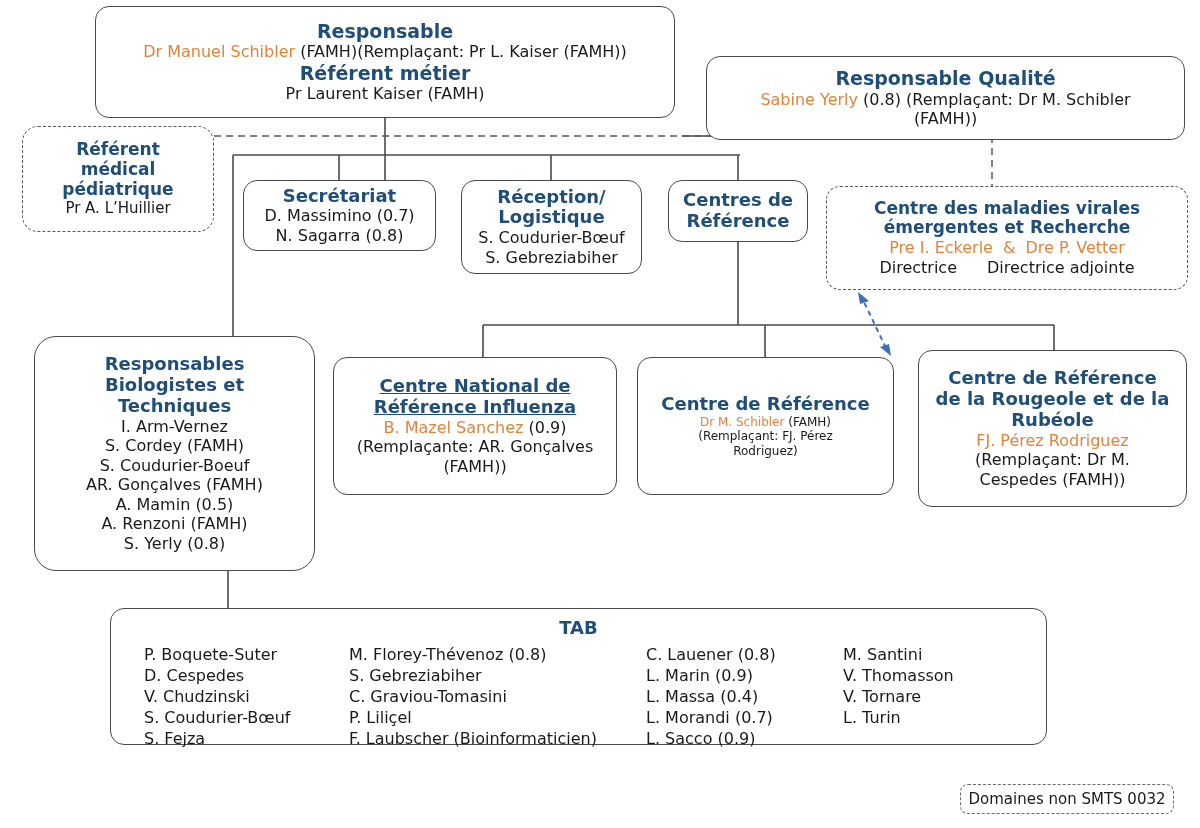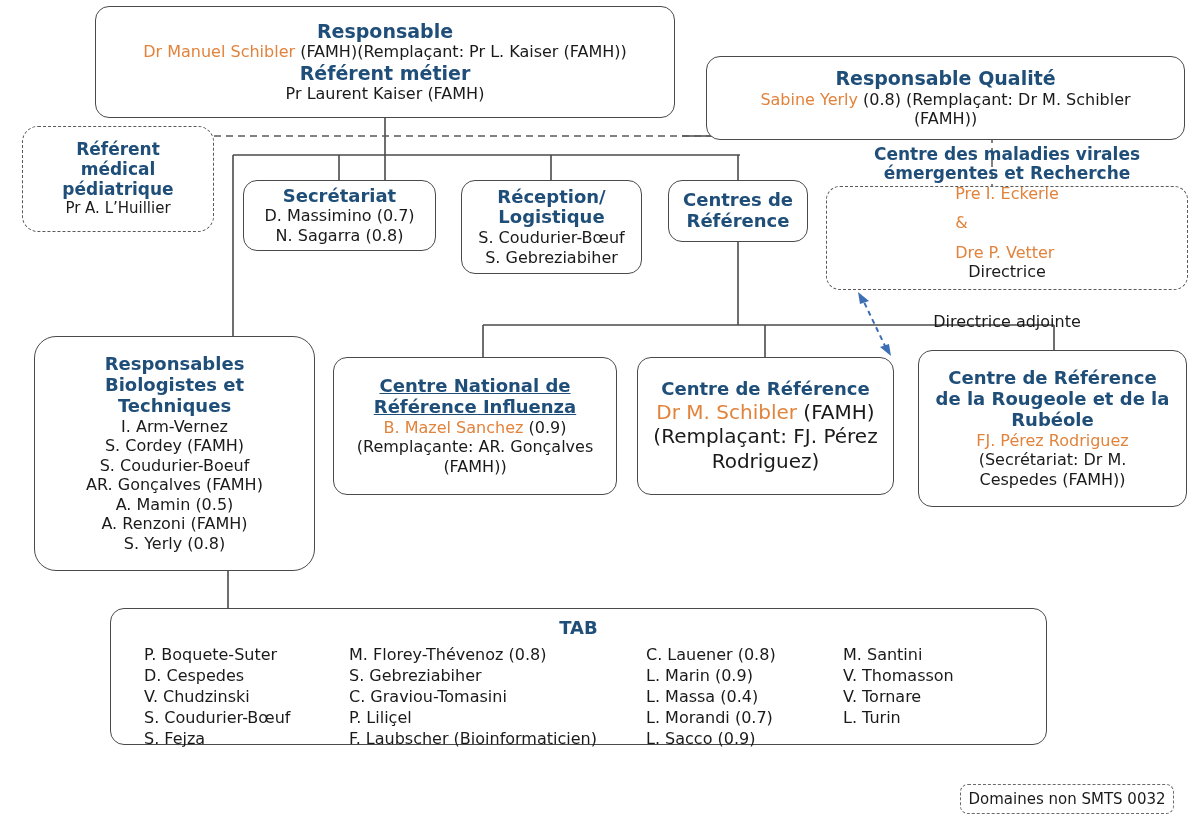--- a/index.html
+++ b/index.html
@@ -89,21 +89,21 @@
 
   #box-centres{
     left:668px; top:180px; width:140px; height:62px;
   }
   #box-centres .title{font-size:18px;}
 
   #box-emergentes{
     left:826px; top:186px; width:362px; height:104px;
   }
   #box-emergentes .title{font-size:17px;}
-  #box-emergentes .line{font-size:16px;flex-direction:column;}
+  #box-emergentes .line{font-size:16px;}
   .two-col-names{
     display:flex;
     justify-content:center;
     align-items:baseline;
     gap:10px;
     white-space:nowrap;
   }
   .two-col-roles{
     display:flex;
     justify-content:center;
@@ -121,21 +121,21 @@
   #box-influenza{
     left:333px; top:357px; width:284px; height:138px;
   }
   #box-influenza .title{font-size:18px;text-decoration:underline;}
   #box-influenza .line{font-size:16px;}
 
   #box-virus-emergents{
     left:637px; top:357px; width:257px; height:138px;
   }
   #box-virus-emergents .title{font-size:18px;}
-  #box-virus-emergents .line{font-size:20px;}
+  #box-virus-emergents .line{font-size:12px;}
 
   #box-rougeole{
     left:918px; top:350px; width:269px; height:157px;
   }
   #box-rougeole .title{font-size:18px;}
   #box-rougeole .line{font-size:16px;}
 
   #box-tab{
     left:110px; top:608px; width:937px; height:137px;
     justify-content:flex-start;
@@ -308,21 +308,21 @@
     </div>
     <div class="line">(Remplaçant: FJ. Pérez</div>
     <div class="line">Rodriguez)</div>
   </div>
 
   <div class="box" id="box-rougeole">
     <div class="title">Centre de Référence</div>
     <div class="title">de la Rougeole et de la</div>
     <div class="title">Rubéole</div>
     <div class="line orange">FJ. Pérez Rodriguez</div>
-    <div class="line">(Secrétariat: Dr M.</div>
+    <div class="line">(Remplaçant: Dr M.</div>
     <div class="line">Cespedes (FAMH))</div>
   </div>
 
   <div class="box" id="box-tab">
     <div class="title">TAB</div>
     <div id="tab-columns">
       <div class="tab-col">
         <div>P. Boquete-Suter</div>
         <div>D. Cespedes</div>
         <div>V. Chudzinski</div>

